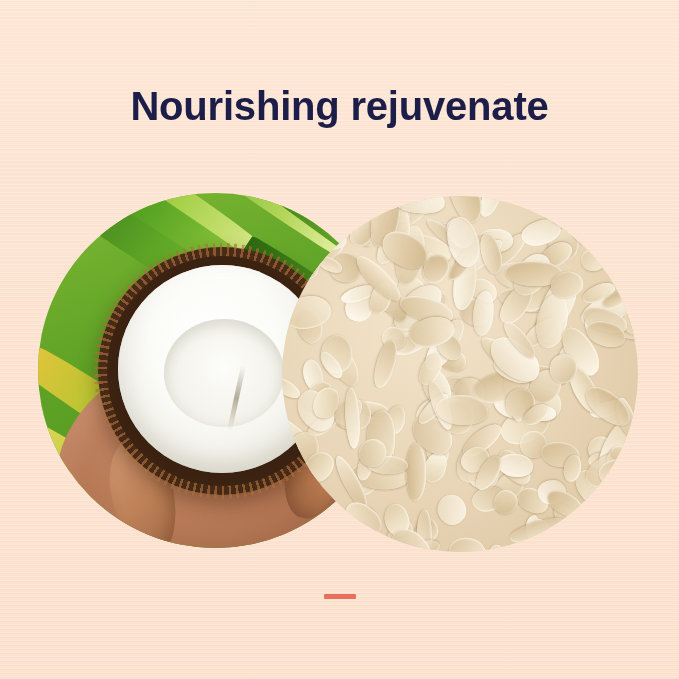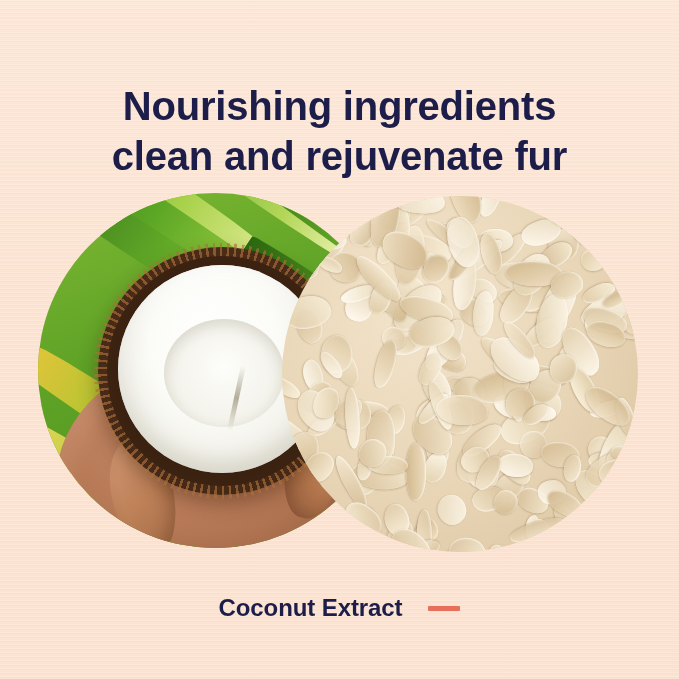--- a/index.html
+++ b/index.html
@@ -253,22 +253,21 @@
   }
 </style>
 </head>
 <body>
 
 <div class="poster">
 
   <div class="poster-bg"></div>
 
   <h1 class="headline">
-    <span class="hl-line">Nourishing ingredients</span>
-    <span class="hl-line">clean and rejuvenate fur</span>
+    <span class="hl-line">Nourishing rejuvenate</span>
   </h1>
 
   <div class="circles">
 
     <div class="photo-circle circle-coconut">
       <div class="coconut-scene">
         <div class="frond fr1"></div>
         <div class="frond fr2"></div>
         <div class="frond fr3"></div>
         <div class="frond fr4"></div>
@@ -539,17 +538,16 @@
           <div class="oat" style="width: 50.9321px; height: 29.9205px; left: 156.322px; top: 31.1943px; transform: rotate(74.8603deg); background: linear-gradient(321.497deg, rgb(255, 250, 240), rgb(234, 220, 192)); opacity: 0.82;"></div>
           <div class="oat" style="width: 22.8999px; height: 24.3659px; left: 212.159px; top: 294.124px; transform: rotate(46.4679deg); background: linear-gradient(138.377deg, rgb(239, 224, 196), rgb(207, 181, 138)); opacity: 0.86;"></div>
           <div class="oat" style="width: 51.5497px; height: 29.6296px; left: 153.604px; top: 198.765px; transform: rotate(3.70001deg); background: linear-gradient(71.9412deg, rgb(247, 236, 214), rgb(218, 196, 158)); opacity: 0.84;"></div>
           <div class="oat" style="width: 45.9337px; height: 32.1722px; left: 106.451px; top: 337.483px; transform: rotate(45.2379deg); background: linear-gradient(206.407deg, rgb(244, 232, 208), rgb(214, 191, 152)); opacity: 0.93;"></div>
         </div>
     </div>
 
   </div>
 
   <div class="caption">
-    <span>Coconut Extract</span>
     <span class="caption-dash"></span>
   </div>
 
 </div>
 
 </body></html>

